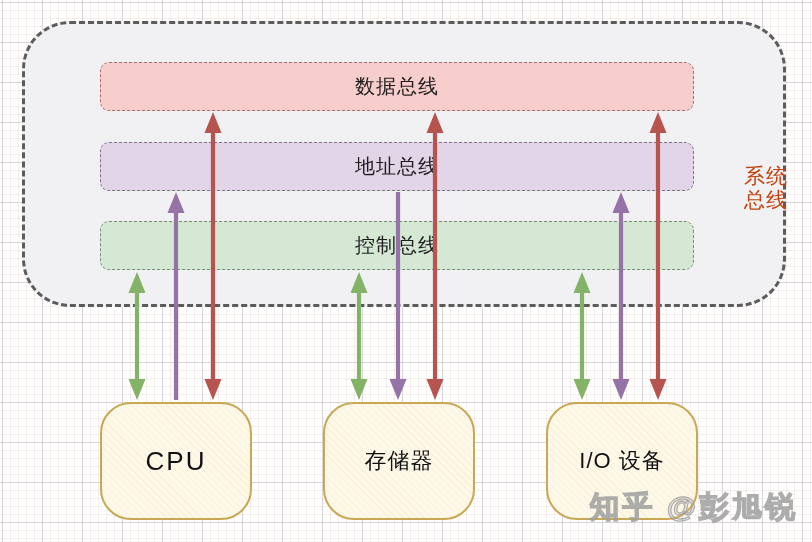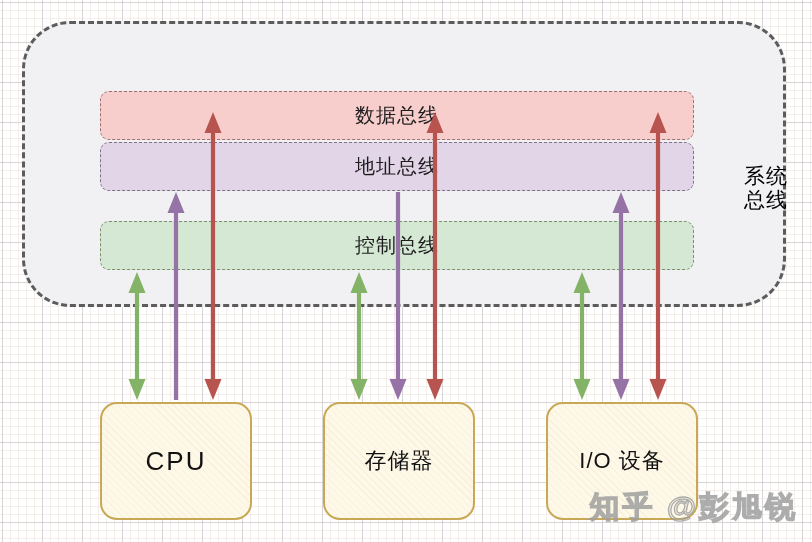--- a/index.html
+++ b/index.html
@@ -27,32 +27,32 @@
     box-sizing:border-box;
   }
   .bus{
     position:absolute;left:100px;width:594px;height:49px;
     border:1px dashed rgba(60,50,60,0.55);
     border-radius:9px;
     box-sizing:border-box;
     display:flex;align-items:center;justify-content:center;
     font-size:20px;color:#1d1d1d;letter-spacing:1px;
   }
-  .bus-data{top:62px;margin-top:29px;}
+  .bus-data{top:62px;}
   .bus-address{top:142px;}
   .bus-control{top:221px;}
   .system-label{
     position:absolute;left:712px;top:140px;width:58px;
-    text-align:center;font-size:21px;line-height:24px;color:#000000;
+    text-align:center;font-size:21px;line-height:24px;color:#c2410c;
     letter-spacing:1px;
   }
   .component{
     position:absolute;top:402px;height:118px;width:152px;
     border:2px solid #c9a855;
-    border-radius:17px;
+    border-radius:31px;
     box-sizing:border-box;
     display:flex;align-items:center;justify-content:center;
     color:#111;
     background-color:#fdf8e8;
     background-image:repeating-linear-gradient(45deg,
       rgba(206,172,84,0.10) 0px, rgba(206,172,84,0.10) 1px,
       transparent 1px, transparent 5px);
   }
   .component .label{font-size:22px;letter-spacing:1px;}
   .component-cpu{left:100px;}

